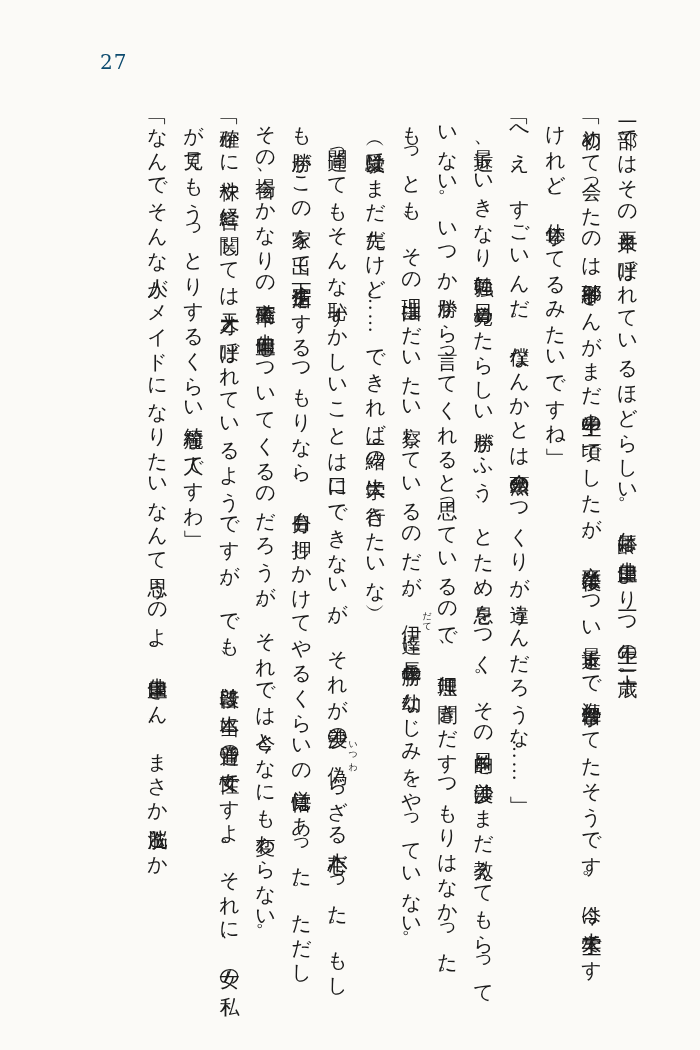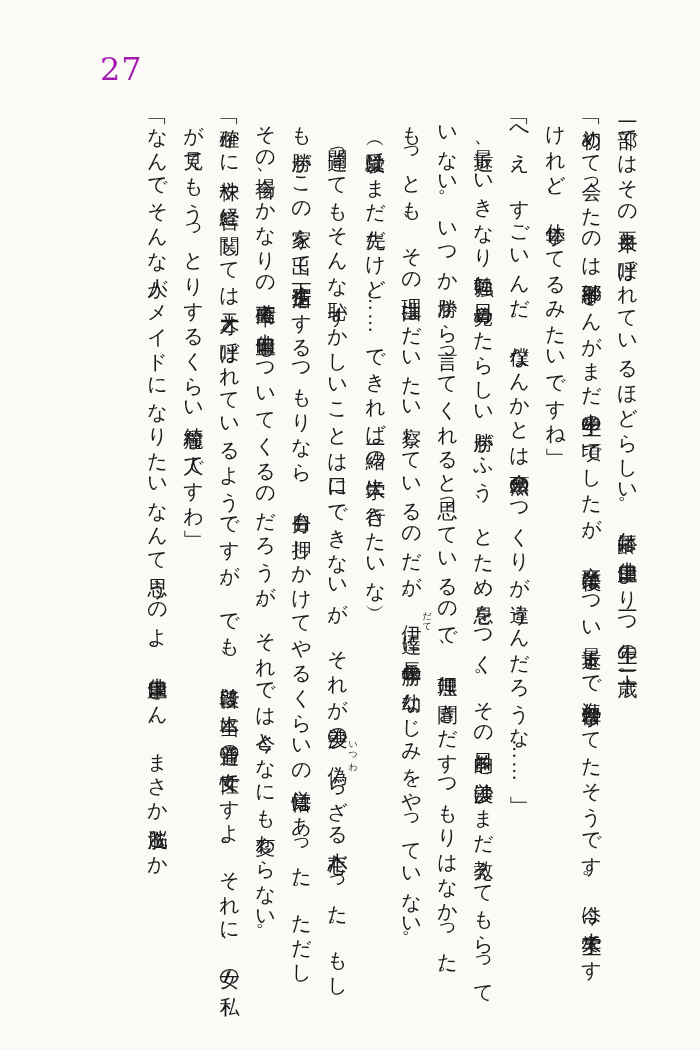--- a/index.html
+++ b/index.html
@@ -15,22 +15,22 @@
     font-family: "Liberation Serif", serif;
   }
   .book-page {
     position: absolute;
     inset: 0;
   }
   .page-number {
     position: absolute;
     top: 50px;
     left: 100px;
-    font-size: 32px;
-    color: #a21caf;
+    font-size: 20px;
+    color: #0c4a6e;
     font-family: "DejaVu Serif", serif;
     letter-spacing: 1px;
   }
   .text-columns {
     position: absolute;
     top: 112px;
     right: 54px;
     height: 884px;
     writing-mode: vertical-rl;
     text-orientation: mixed;

